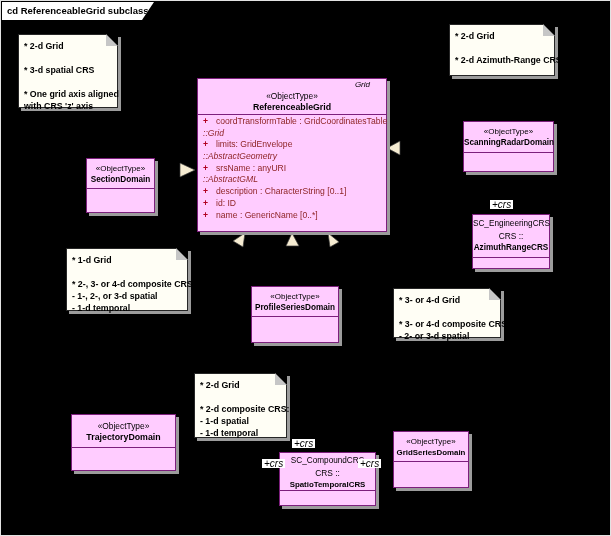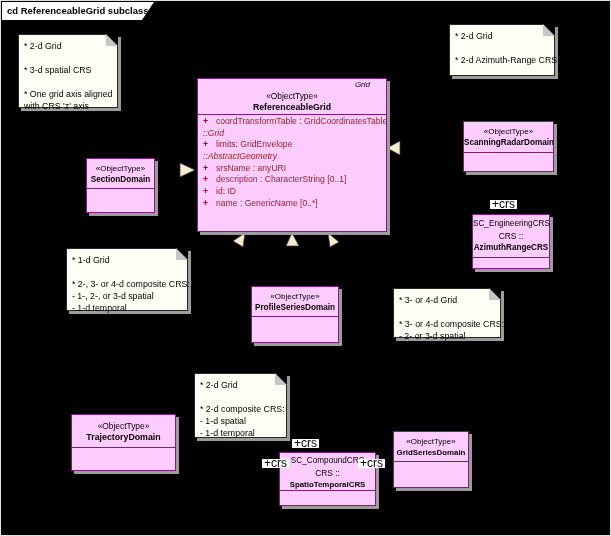--- a/index.html
+++ b/index.html
@@ -28,31 +28,31 @@
   .ns { font-size:8.4px; line-height:12px; white-space:nowrap; }
   .body { position:relative; }
   
   .m { height:11.7px; line-height:11.7px; font-size:8.6px; white-space:nowrap; color:#8b1f1f; }
   .m .vis { display:inline-block; width:13px; padding-left:5px; color:#b00020; font-weight:bold; }
   .m.sec { font-style:italic; padding-left:5px; }
   .main .body { padding-top:1px; }
   
   .note {
     position:absolute; background:#fffef5; border:1px solid #262626;
-    box-shadow:3px 3px 0 #9c9c9c; box-sizing:border-box; padding:5px 0 0 5px;
+    box-shadow:3px 3px 0 #9c9c9c; box-sizing:border-box; padding:5px 0 0 5px;font-weight:bold;
   }
   .note-line { height:12px; line-height:12px; font-size:8.8px; white-space:nowrap; }
   .fold {
     position:absolute; top:-1px; right:-1px; width:12px; height:12px;
     background:linear-gradient(to top right, #c6c6c6 49%, #000 51%);
   }
   
   .chip {
     position:absolute; background:#ffffff; color:#000;
-    font-size:12px; line-height:9px; padding:0 2px; white-space:nowrap;
+    font-size:10px; font-style:italic; line-height:9px; padding:0 2px; white-space:nowrap;
   }
   #overlay { position:absolute; left:0; top:0; pointer-events:none; }
 </style>
 </head>
 <body>
 
 <div id="canvas">
 
   <div class="frame-tab">
     <span>cd ReferenceableGrid subclasses</span>
@@ -124,20 +124,21 @@
       <div class="corner">Grid</div>
       <div class="st">«ObjectType»</div>
       <div class="nm">ReferenceableGrid</div>
     </div>
     <div class="body">
       <div class="m"><span class="vis">+</span><span>coordTransformTable : GridCoordinatesTable</span></div>
       <div class="m sec"><span>::Grid</span></div>
       <div class="m"><span class="vis">+</span><span>limits: GridEnvelope</span></div>
       <div class="m sec"><span>::AbstractGeometry</span></div>
       <div class="m"><span class="vis">+</span><span>srsName : anyURI</span></div>
+      <div class="m sec"><span>::AbstractGML</span></div>
       <div class="m"><span class="vis">+</span><span>description : CharacterString [0..1]</span></div>
       <div class="m"><span class="vis">+</span><span>id: ID</span></div>
       <div class="m"><span class="vis">+</span><span>name : GenericName [0..*]</span></div>
     </div>
   </div>
 
   <div class="cls" style="left:85px;top:157px;width:69px;height:55px;">
     <div class="hdr" style="height:30px;padding-top:4px;">
       <div class="st" style="font-size:8px;">«ObjectType»</div>
       <div class="nm" style="font-size:8.2px;">SectionDomain</div>

